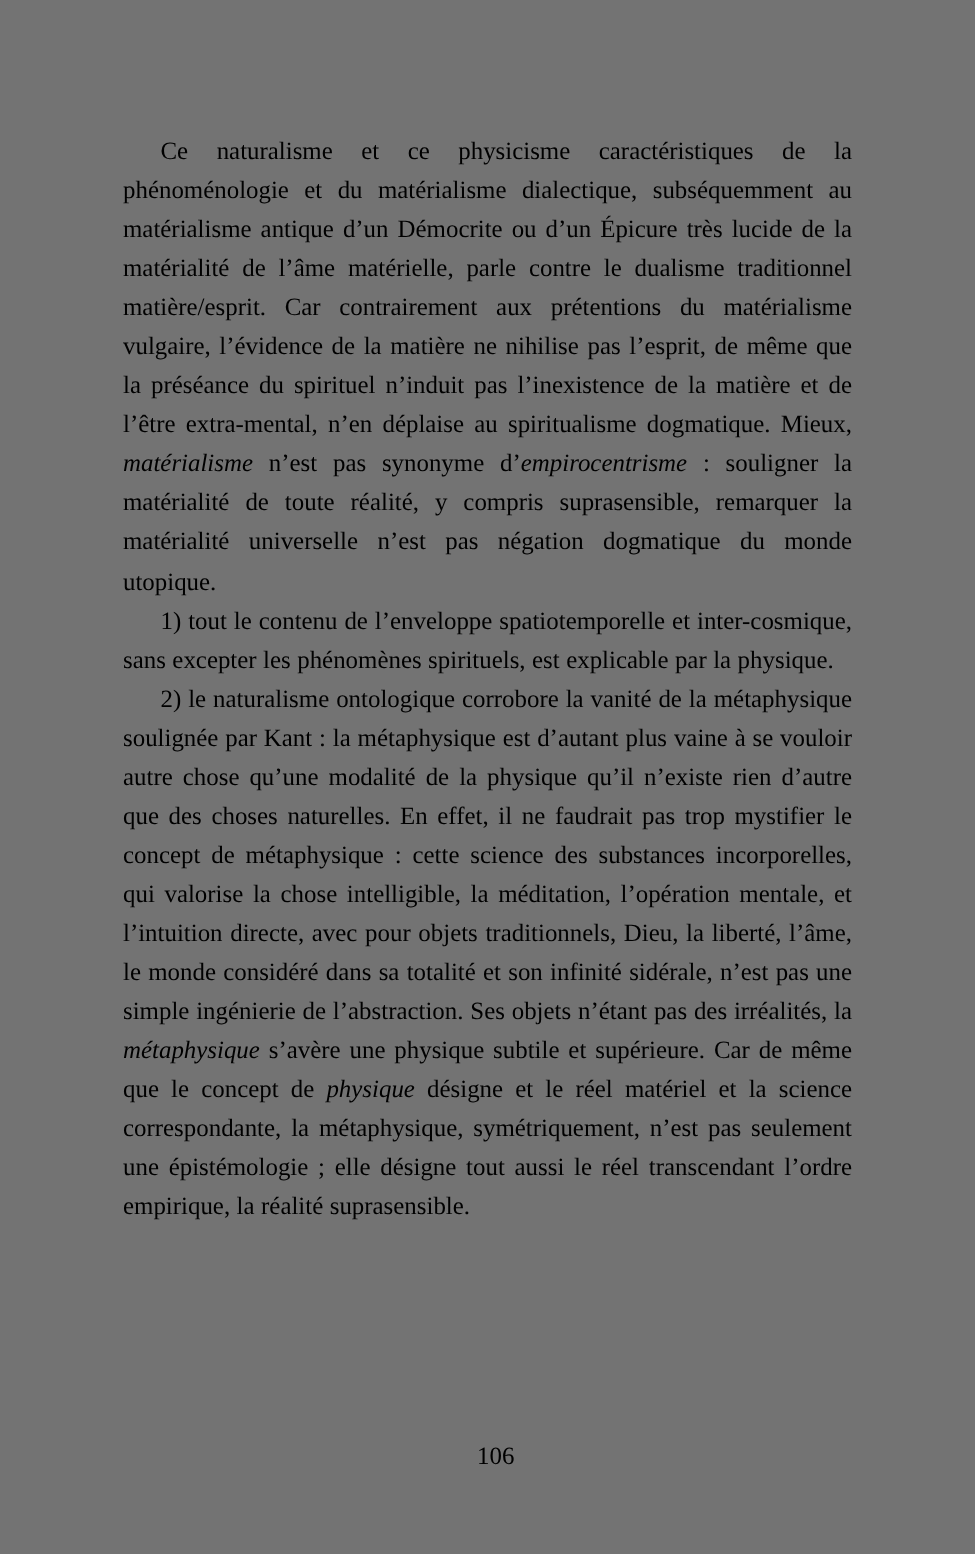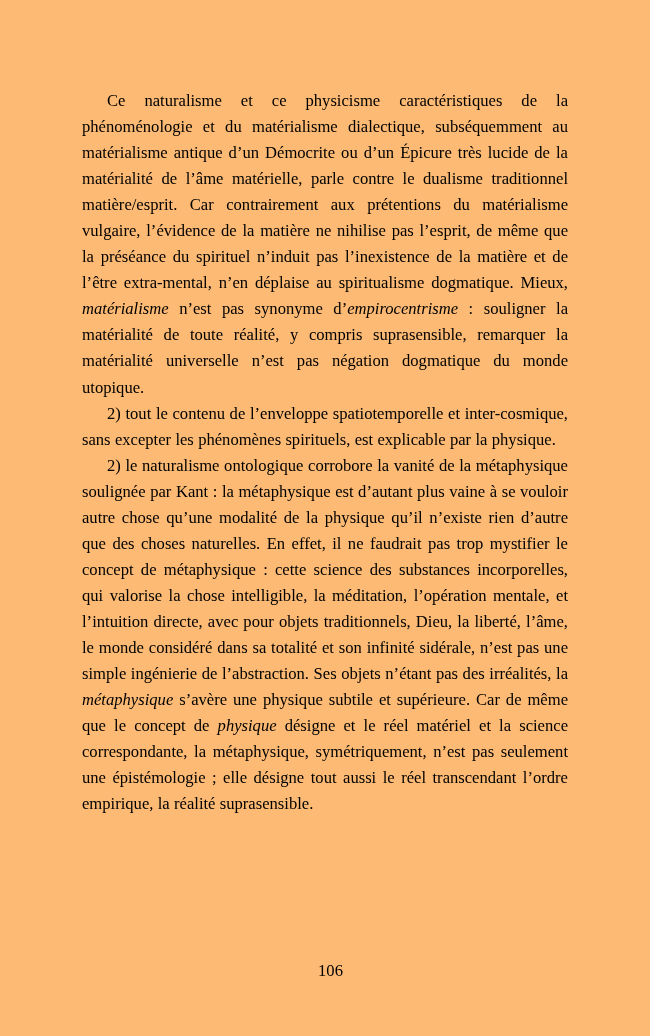--- a/index.html
+++ b/index.html
@@ -13,21 +13,21 @@
     font-family: "Liberation Serif", "DejaVu Serif", serif;
     color: #000000;
     -webkit-font-smoothing: antialiased;
   }
 
   .page {
     position: relative;
     width: 650px;
     height: 1036px;
     margin: 0 auto;
-    background: #fdba74;
+    background: #737373;
     overflow: hidden;
     box-sizing: border-box;
   }
 
   .text-block {
     position: absolute;
     left: 82px;
     top: 88px;
     width: 486px;
   }
@@ -64,21 +64,21 @@
 </head>
 <body>
 
 <div class="page">
 
   <div class="text-block">
 
     <p class="para">Ce naturalisme et ce physicisme caractéristiques de la phénoménologie et du matérialisme dialectique, subséquemment au matérialisme antique d’un Démocrite ou d’un Épicure très lucide de la matérialité de l’âme matérielle, parle contre le dualisme traditionnel matière/esprit. Car contrairement aux prétentions du matérialisme vulgaire, l’évidence de la matière ne nihilise pas l’esprit, de même que la préséance du spirituel n’induit pas l’inexistence de la matière et de l’être extra-mental, n’en déplaise au spiritualisme dogmatique. Mieux, <em>matérialisme</em> n’est pas synonyme d’<em>empirocentrisme</em> : souligner la matérialité de toute réalité, y compris suprasensible, remarquer la matérialité universelle n’est pas négation dogmatique du monde utopique.</p>
 
 
-    <p class="para">2) tout le contenu de l’enveloppe spatiotemporelle et inter-cosmique, sans excepter les phénomènes spirituels, est explicable par la physique.</p>
+    <p class="para">1) tout le contenu de l’enveloppe spatiotemporelle et inter-cosmique, sans excepter les phénomènes spirituels, est explicable par la physique.</p>
 
     <p class="para">2) le naturalisme ontologique corrobore la vanité de la métaphysique soulignée par Kant : la métaphysique est d’autant plus vaine à se vouloir autre chose qu’une modalité de la physique qu’il n’existe rien d’autre que des choses naturelles. En effet, il ne faudrait pas trop mystifier le concept de métaphysique : cette science des substances incorporelles, qui valorise la chose intelligible, la méditation, l’opération mentale, et l’intuition directe, avec pour objets traditionnels, Dieu, la liberté, l’âme, le monde considéré dans sa totalité et son infinité sidérale, n’est pas une simple ingénierie de l’abstraction. Ses objets n’étant pas des irréalités, la <em>métaphysique</em> s’avère une physique subtile et supérieure. Car de même que le concept de <em>physique</em> désigne et le réel matériel et la science correspondante, la métaphysique, symétriquement, n’est pas seulement une épistémologie ; elle désigne tout aussi le réel transcendant l’ordre empirique, la réalité suprasensible.</p>
 
   </div>
 
   <div class="page-number">106</div>
 
 </div>
 
 </body></html>

